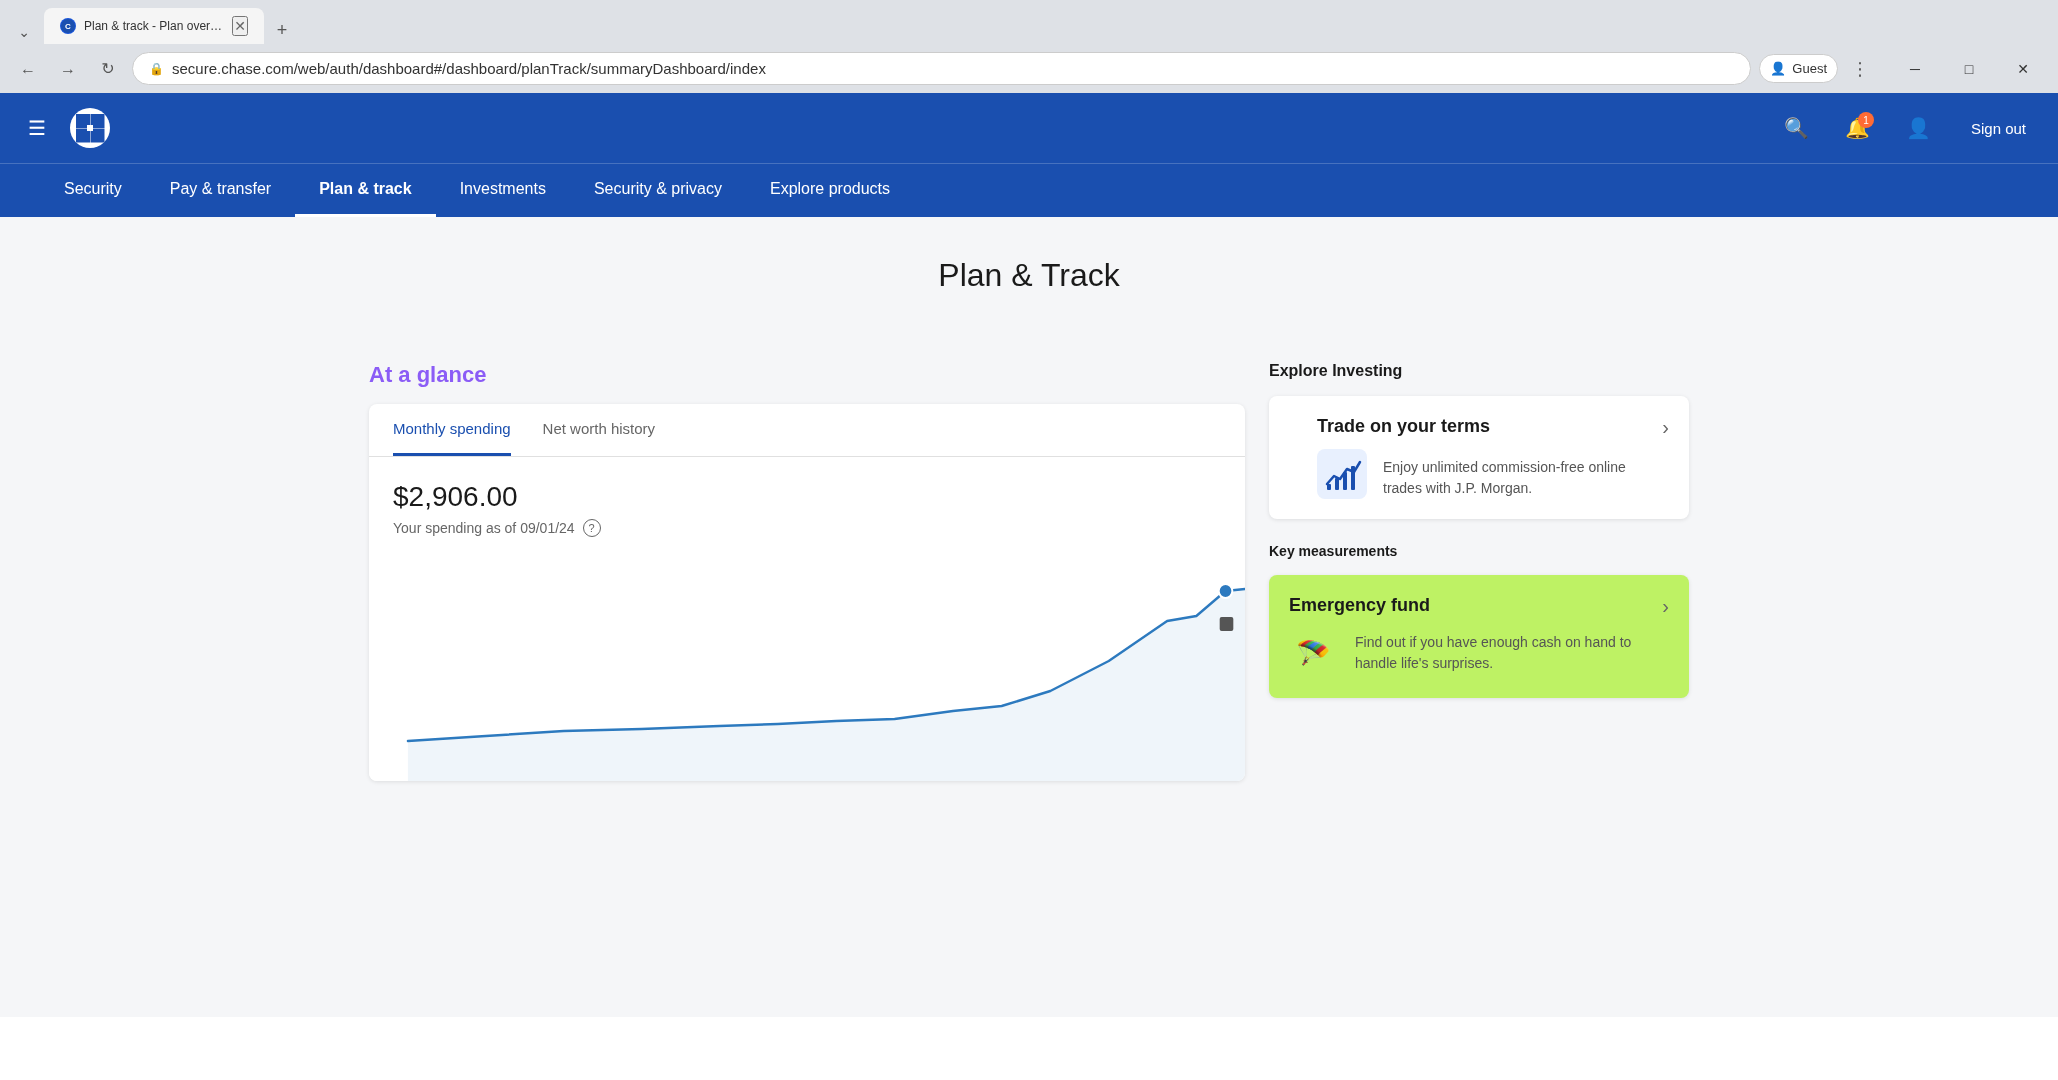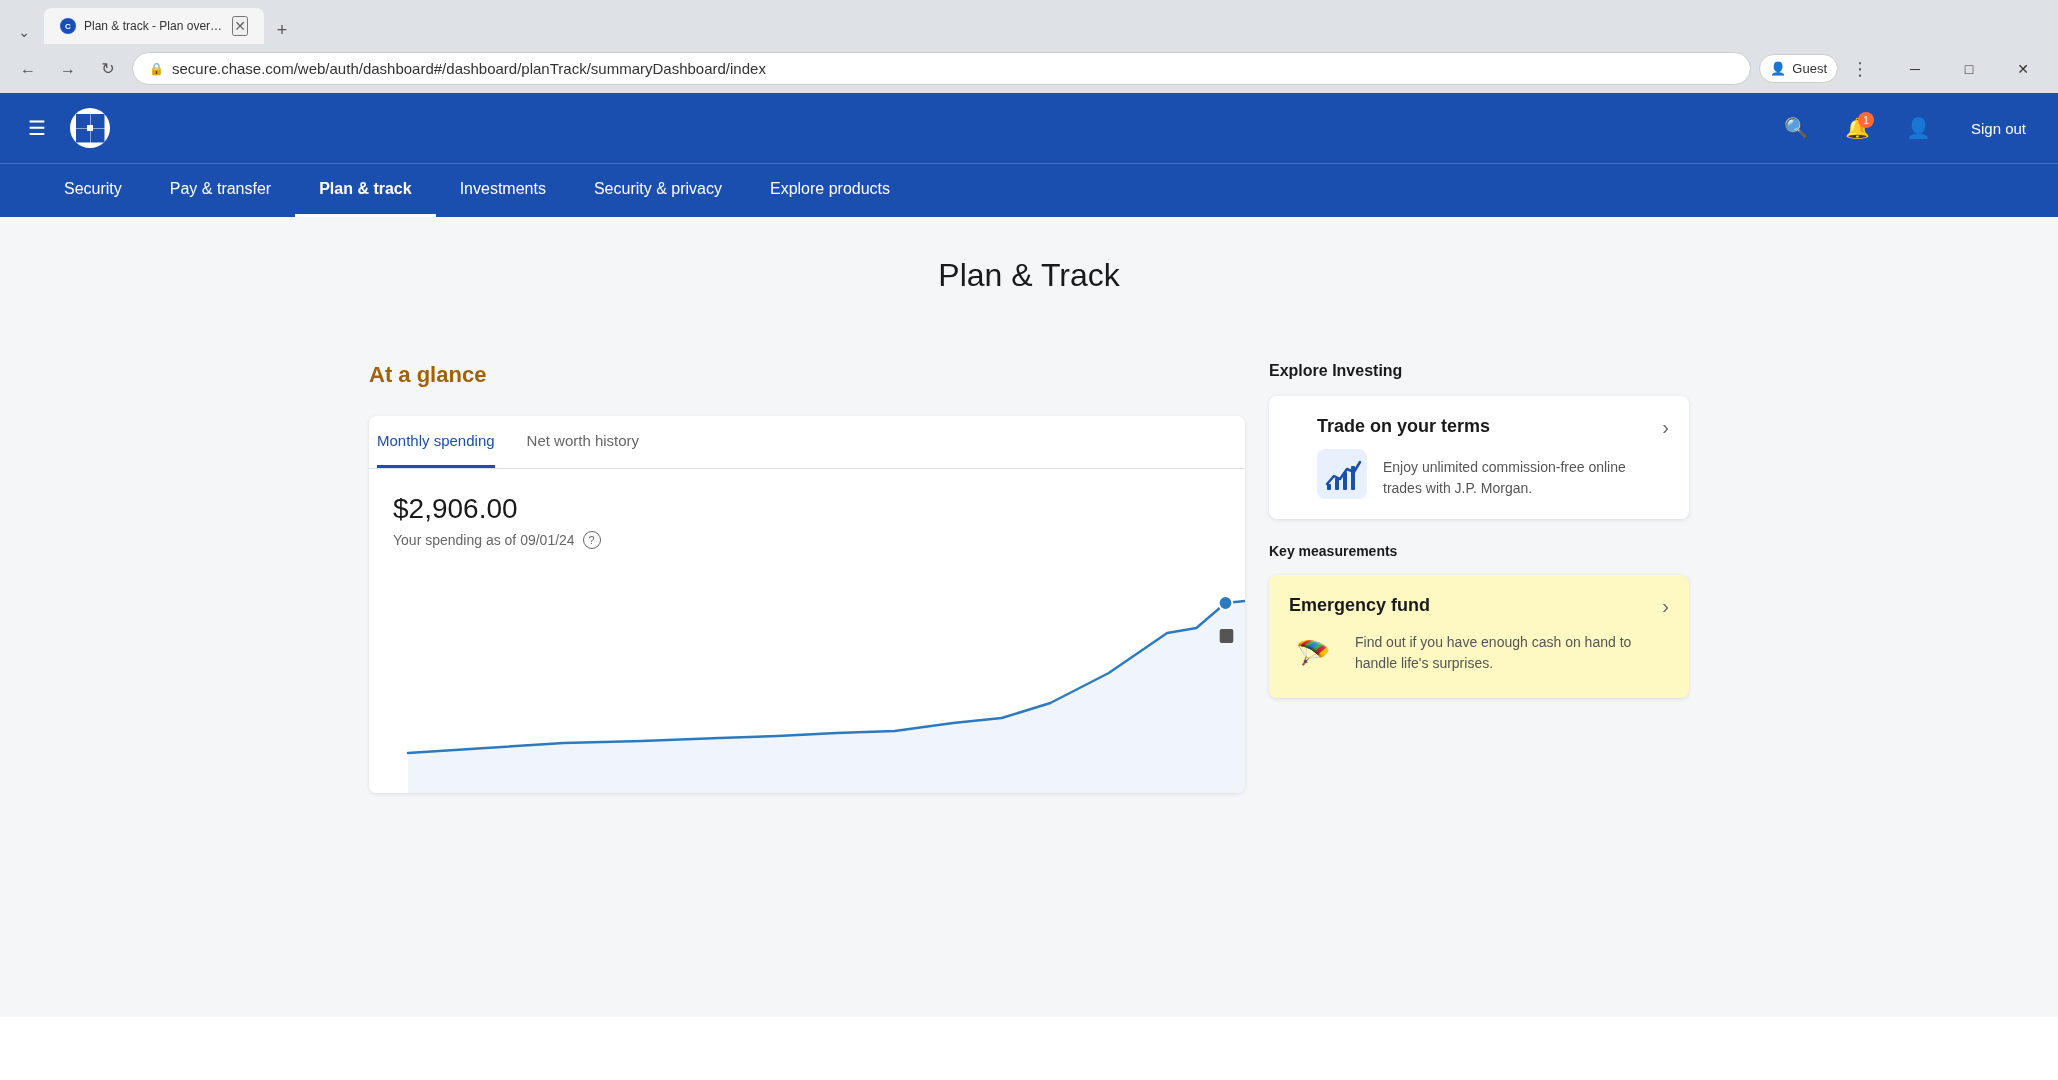--- a/index.html
+++ b/index.html
@@ -54,23 +54,23 @@
     .page-title { font-size: 32px; font-weight: 400; color: #1a1a1a; margin-bottom: 24px; }
     .action-buttons { display: flex; justify-content: center; gap: 16px; flex-wrap: wrap; }
     .action-btn { background: white; border: 1.5px solid #1a4faf; color: #1a4faf; padding: 10px 24px; border-radius: 24px; font-size: 15px; cursor: pointer; font-weight: 500; white-space: nowrap; }
 
     
     .main-layout { display: flex; gap: 24px; padding: 20px 40px; max-width: 1400px; margin: 0 auto; }
     .left-col { flex: 1; }
     .right-col { width: 420px; flex-shrink: 0; }
 
     
-    .section-title { font-size: 22px; font-weight: 600; color: #a16207; margin-bottom: 28px; }
+    .section-title { font-size: 22px; font-weight: 600; color: #8b5cf6; margin-bottom: 16px; }
     .card { background: white; border-radius: 8px; box-shadow: 0 1px 4px rgba(0,0,0,0.1); overflow: hidden; }
-    .card-tabs { display: flex; border-bottom: 1px solid #e0e0e0; padding: 0 8px; }
+    .card-tabs { display: flex; border-bottom: 1px solid #e0e0e0; padding: 0 24px; }
     .card-tab { padding: 16px 0; margin-right: 32px; font-size: 15px; color: #666; cursor: pointer; border-bottom: 3px solid transparent; }
     .card-tab.active { color: #1a4faf; border-bottom: 3px solid #1a4faf; font-weight: 500; }
     .card-body { padding: 24px; }
     .spending-amount { font-size: 28px; font-weight: 400; color: #1a1a1a; margin-bottom: 6px; }
     .spending-date { font-size: 14px; color: #666; display: flex; align-items: center; gap: 8px; }
     .help-icon { width: 18px; height: 18px; border-radius: 50%; border: 1.5px solid #666; display: inline-flex; align-items: center; justify-content: center; font-size: 11px; color: #666; cursor: pointer; }
 
     
     .chart-area { height: 220px; position: relative; overflow: hidden; }
     .chart-area svg { width: 100%; height: 100%; }
@@ -81,21 +81,21 @@
     .invest-card { background: white; border-radius: 8px; box-shadow: 0 1px 4px rgba(0,0,0,0.1); padding: 20px; display: flex; align-items: flex-start; justify-content: space-between; }
     .invest-card-content { flex: 1; margin-left: 28px; }
     .invest-card-title { font-size: 18px; font-weight: 600; color: #1a1a1a; margin-bottom: 12px; }
     .invest-card-body { display: flex; align-items: flex-end; gap: 16px; }
     .invest-icon { width: 50px; height: 50px; background: #e8f0fe; border-radius: 8px; display: flex; align-items: center; justify-content: center; flex-shrink: 0; font-size: 22px; }
     .invest-desc { font-size: 14px; color: #555; line-height: 1.5; }
     .chevron-right { color: #666; font-size: 20px; cursor: pointer; }
 
     .key-measurements { margin-top: 0; }
     .key-title { font-size: 14px; font-weight: 600; color: #1a1a1a; margin-bottom: 16px; }
-    .measurement-card { background: #fef9c3; border-radius: 8px; box-shadow: 0 1px 4px rgba(0,0,0,0.1); padding: 20px; display: flex; align-items: flex-start; justify-content: space-between; }
+    .measurement-card { background: #bef264; border-radius: 8px; box-shadow: 0 1px 4px rgba(0,0,0,0.1); padding: 20px; display: flex; align-items: flex-start; justify-content: space-between; }
     .measurement-card-content { flex: 1; }
     .measurement-title { font-size: 18px; font-weight: 600; color: #1a1a1a; margin-bottom: 12px; }
     .measurement-body { display: flex; align-items: center; gap: 16px; }
     .measurement-icon { width: 50px; height: 50px; display: flex; align-items: center; justify-content: center; flex-shrink: 0; font-size: 28px; }
     .measurement-desc { font-size: 14px; color: #555; line-height: 1.5; }
     .win-ctrl { background: transparent; border: none; width: 46px; height: 32px; display: flex; align-items: center; justify-content: center; cursor: pointer; color: #333; font-size: 14px; }
     .browser-top { position: relative; }
   </style>
 </head>
 <body>

